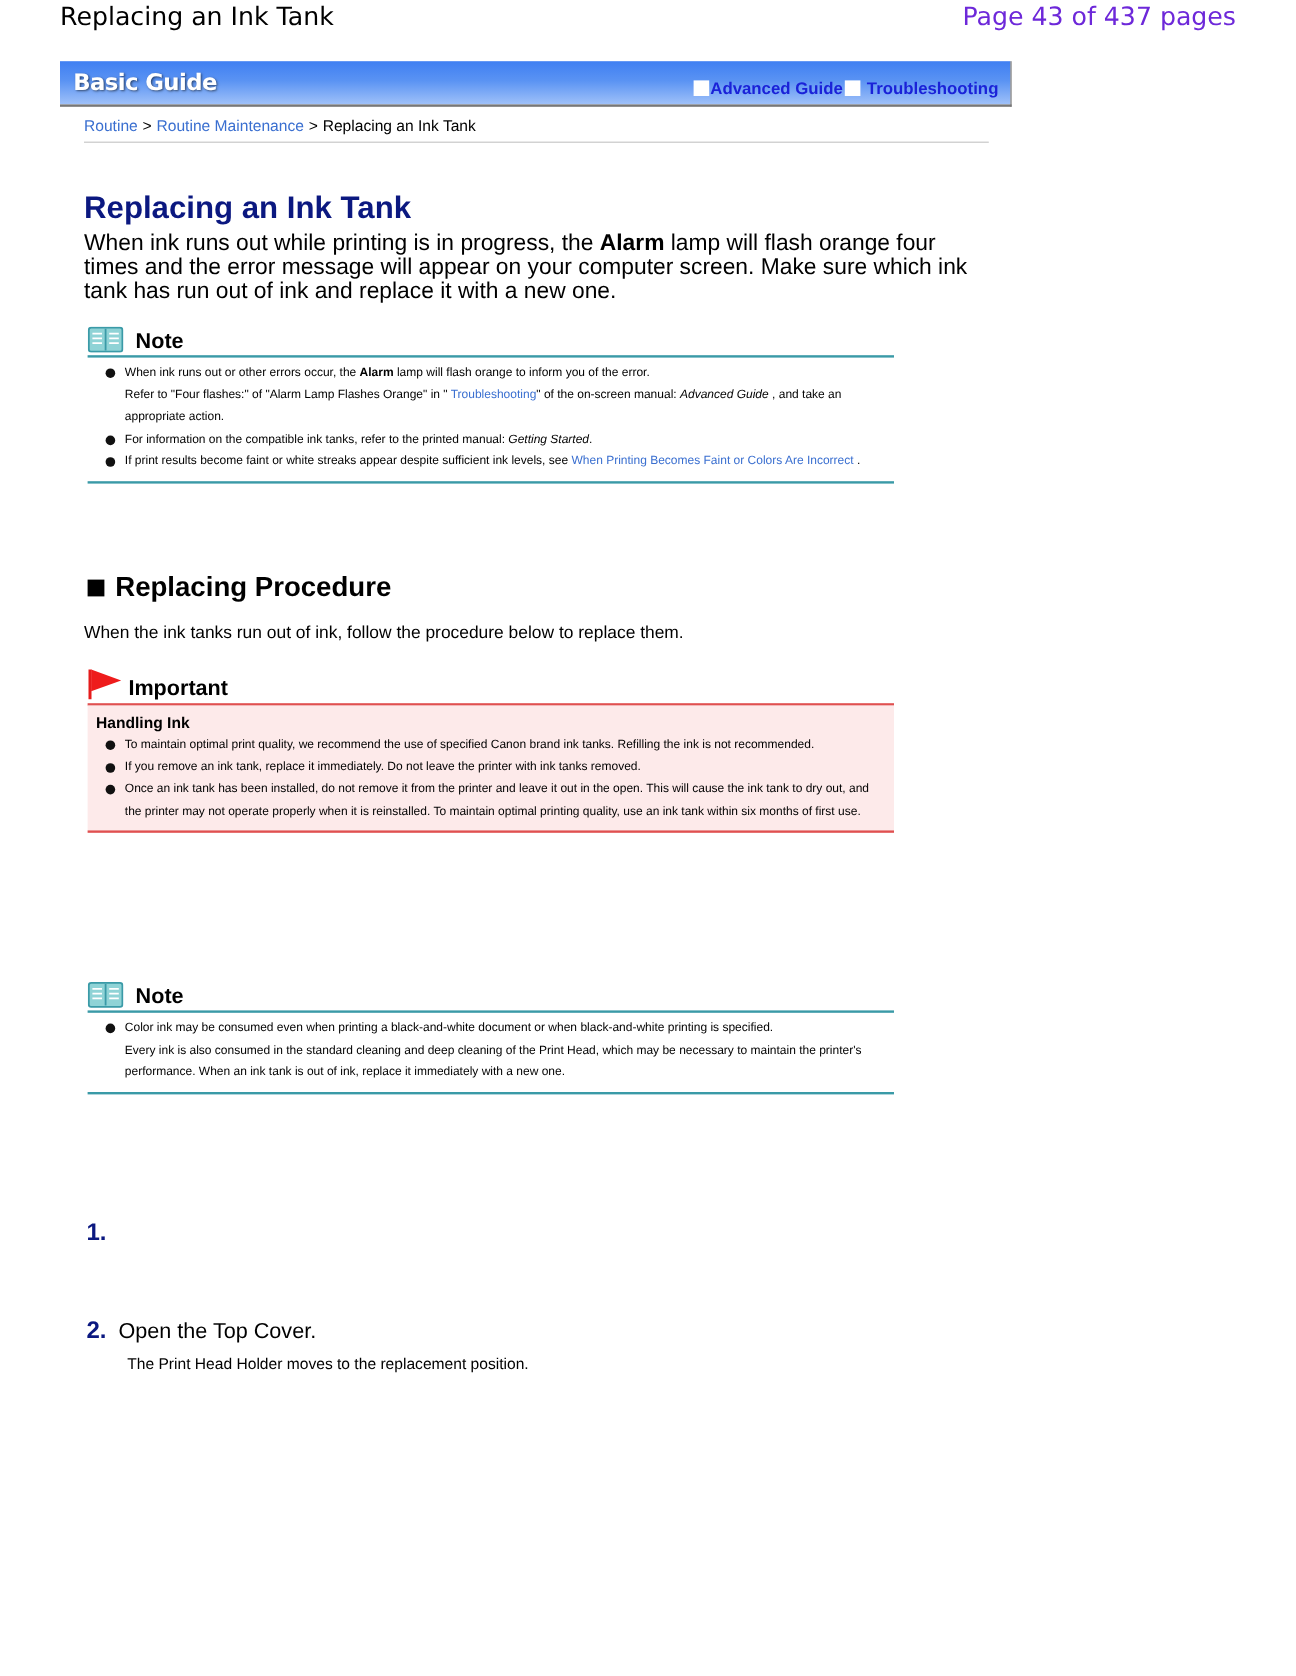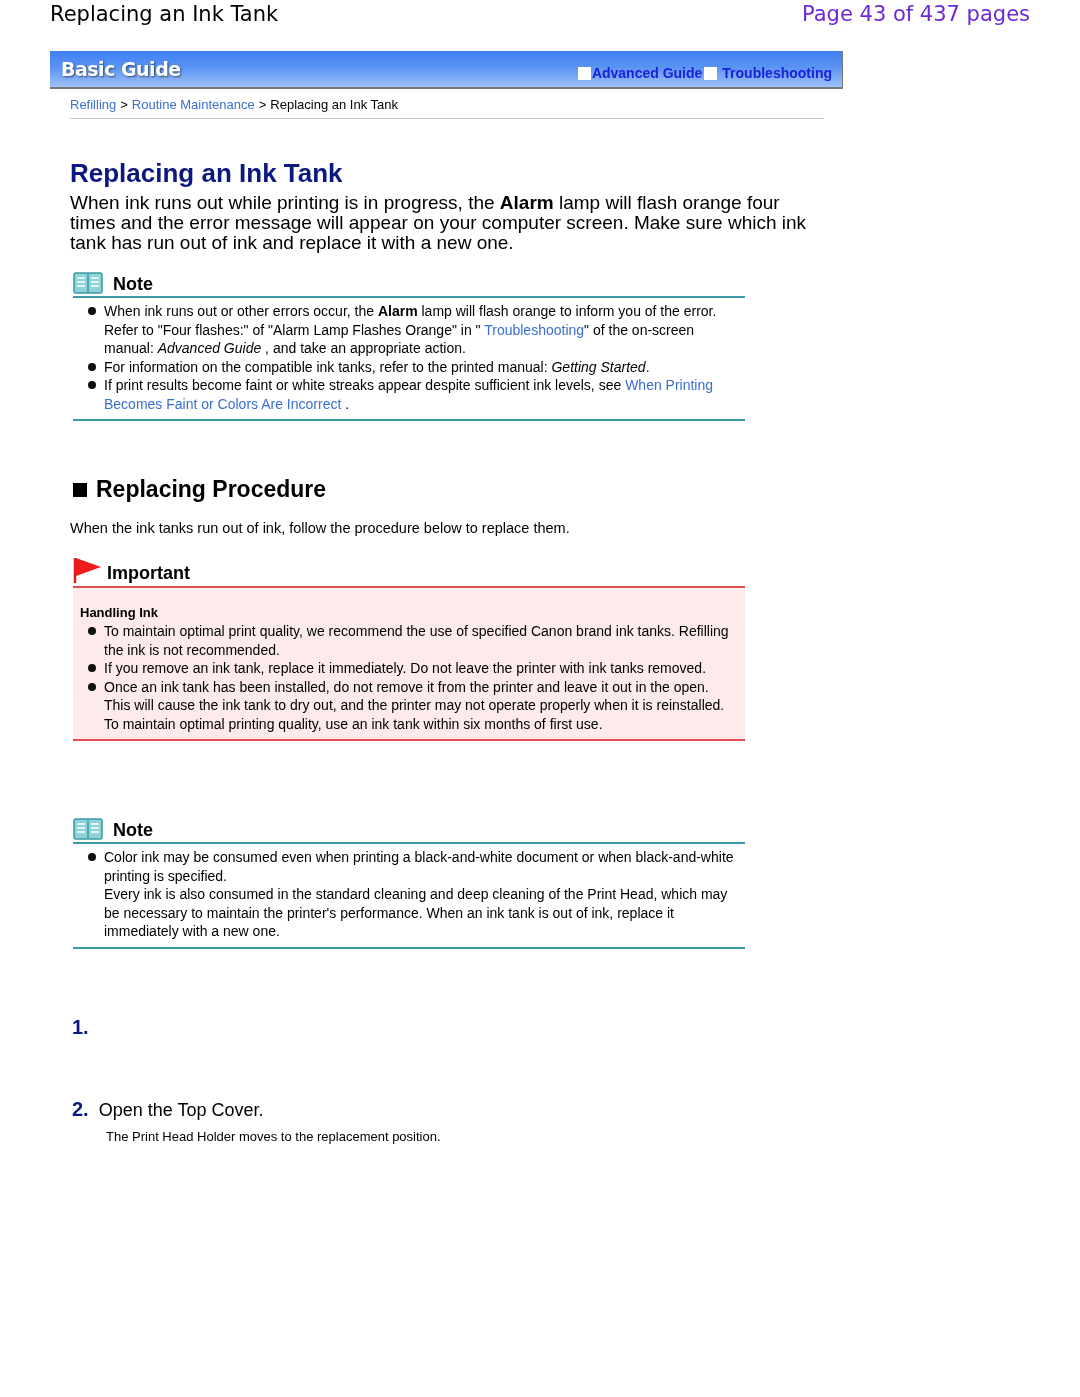--- a/index.html
+++ b/index.html
@@ -54,31 +54,31 @@
   }
   .intro b { font-weight: bold; }
 
   .box { position: absolute; left: 73px; width: 672px; }
   .box-head { display: flex; align-items: flex-end; height: 26px; }
   .box-head .label { font-size: 18px; font-weight: bold; margin-left: 10px; line-height: 20px; }
   .note-rule { border-top: 2px solid #3a9aa7; }
   .imp-rule { border-top: 2px solid #e05050; }
   .bullets { list-style: none; margin: 0; padding: 4px 0 6px 0; }
   .bullets li {
-    position: relative; padding-left: 31px; font-size: 14px; line-height: 18.5px; padding-right: 8px;
+    position: relative; padding-left: 31px; font-size: 10px; line-height: 18.5px; padding-right: 8px;
   }
   .bullets li .dot {
     position: absolute; left: 15px; top: 5px; width: 8px; height: 8px; border-radius: 50%;
     background: #111;
   }
   .bullets a { color: #3a6fd0; text-decoration: none; cursor: pointer; }
   .bullets i { font-style: italic; }
   .box-foot-note { border-top: 2px solid #3a9aa7; }
   .imp-body { background: #fdeaea; }
-  .imp-sub { font-size: 13px; font-weight: bold; padding: 16px 0 0 7px; line-height: 18px; }
+  .imp-sub { font-size: 13px; font-weight: bold; padding: 6px 0 0 7px; line-height: 18px; }
   .imp-foot { border-top: 2px solid #e05050; }
 
   .section-title {
     position: absolute; left: 73px; top: 476px; font-size: 23px; margin: 0; color: #000;
     display: flex; align-items: center;
   }
   .section-title .blk { display: inline-block; width: 14px; height: 14px; background: #000; margin-right: 9px; }
   .section-intro { position: absolute; left: 70px; top: 520px; font-size: 14.5px; margin: 0; }
 
   .step { position: absolute; left: 72px; display: flex; align-items: baseline; }
@@ -103,21 +103,21 @@
       <span>Advanced Guide</span>
     </span>
     <span class="banner-link">
       <span class="sq sq2"></span>
       <span>Troubleshooting</span>
     </span>
   </div>
 </div>
 
 <div class="breadcrumb">
-  <a>Refilling</a><span class="sep">&gt;</span><a>Routine Maintenance</a><span class="sep">&gt;</span><span>Replacing an Ink Tank</span>
+  <a>Routine</a><span class="sep">&gt;</span><a>Routine Maintenance</a><span class="sep">&gt;</span><span>Replacing an Ink Tank</span>
 </div>
 
 <h1 class="main-title">Replacing an Ink Tank</h1>
 
 <p class="intro"><span>When ink runs out while printing is in progress, the </span> <b>Alarm</b><span> lamp will flash orange four times and the error message will appear on your computer screen. Make sure which ink tank has run out of ink and replace it with a new one.</span></p>
 
 <div class="box" style="top:268px;">
   <div class="box-head">
     <svg class="book-icon" viewBox="0 0 30 22">
       <rect x="1" y="1" width="28" height="20" rx="2" fill="#8fd3d6" stroke="#3a9aa7" stroke-width="1.5"></rect>

